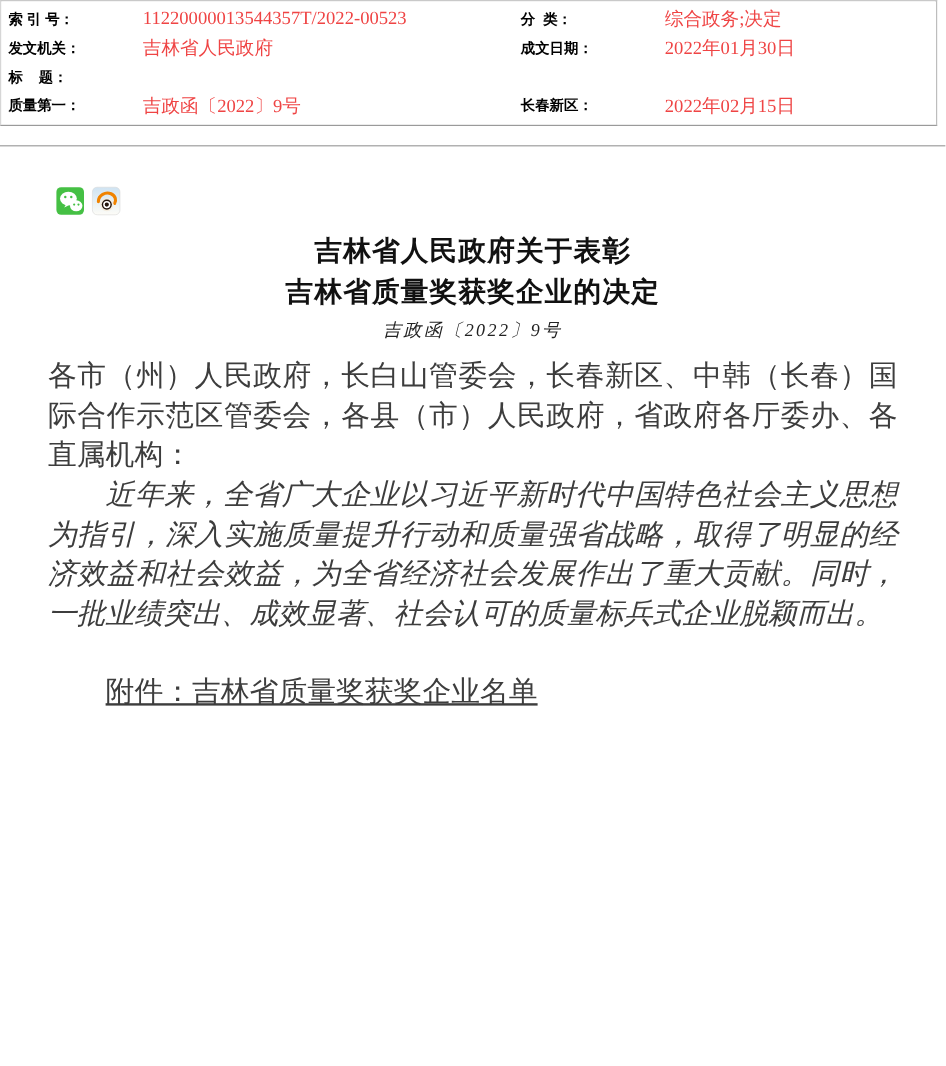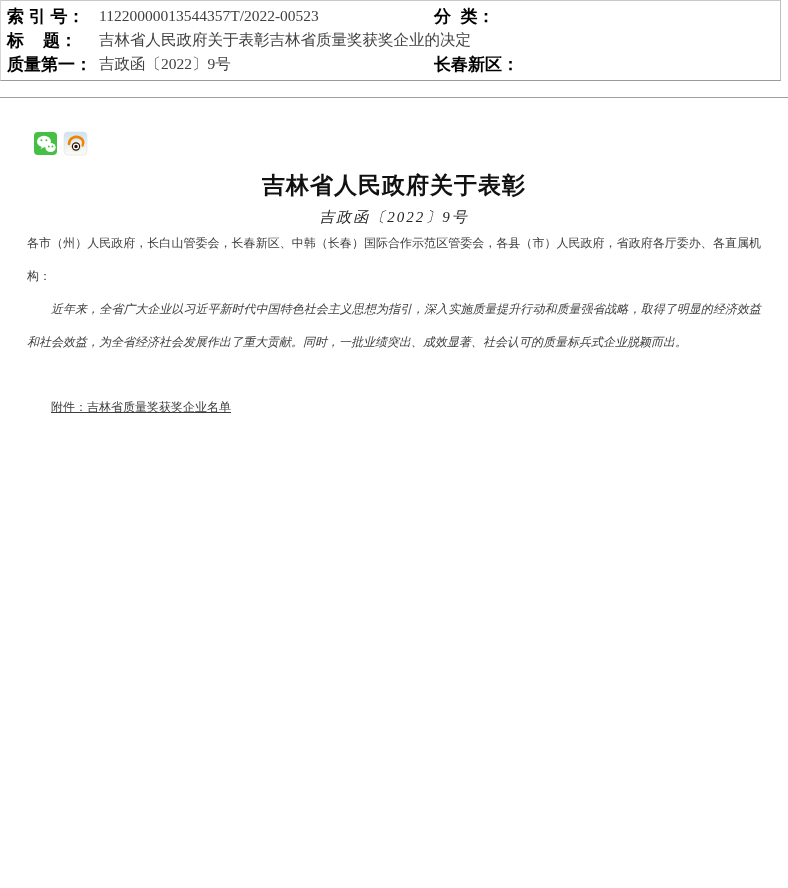--- a/index.html
+++ b/index.html
@@ -27,45 +27,46 @@
   .meta-row {
     display: grid;
     grid-template-columns: 90px 337px 98px 1fr;
     align-items: center;
     min-height: 24px;
     padding-left: 6px;
   }
   .meta-label {
     font-family: "Liberation Sans", "DejaVu Sans", sans-serif;
     font-weight: bold;
-    font-size: 17px;
+    font-size: 12px;
     white-space: pre;
   }
   .meta-value {
     font-size: 15.5px;
-    color: #404040;
+    color: #ef4444;
     padding-left: 2px;
     white-space: nowrap;
+    margin-left: 20px;
   }
   .meta-value.span {
     grid-column: 2 / 5;
     white-space: normal;
   }
 
   
   .page-rule {
     width: 788px;
     border: none;
     border-top: 1px solid #9f9f9f;
     margin: 16px 0 0 0;
   }
 
   
   .doc-area {
-    padding: 0 27px;
+    padding: 0 40px;
   }
   .share-bar {
     margin-top: 32px;
     margin-left: 6px;
     display: flex;
     gap: 4px;
     height: 27px;
   }
   .share-btn {
     width: 26px;
@@ -86,22 +87,23 @@
   .doc-number {
     text-align: center;
     font-size: 15px;
     font-style: italic;
     letter-spacing: 2px;
     margin-top: 5px;
     color: #222;
   }
 
   .doc-text {
+    margin-top: 12px;
     font-family: "Liberation Sans", "DejaVu Sans", sans-serif;
-    font-size: 12px;
+    font-size: 24px;
     line-height: 33px;
     color: #3d3d3d;
     text-align: justify;
   }
   .doc-text p {
     margin: 0;
   }
   .doc-text p.indent {
     text-indent: 2em;
     font-style: italic;
@@ -113,29 +115,36 @@
   }
 </style>
 </head>
 <body>
 
 <div class="meta-table">
   <div class="meta-row">
     <span class="meta-label">索 引 号：</span>
     <span class="meta-value">11220000013544357T/2022-00523</span>
     <span class="meta-label">分  类：</span>
+    <span class="meta-value">综合政务;决定</span>
+  </div>
+  <div class="meta-row">
+    <span class="meta-label">发文机关：</span>
+    <span class="meta-value">吉林省人民政府</span>
+    <span class="meta-label">成文日期：</span>
+    <span class="meta-value">2022年01月30日</span>
   </div>
   <div class="meta-row">
     <span class="meta-label">标    题：</span>
-    <span class="meta-value span">吉林省人民政府关于表彰吉林省质量奖获奖企业的决定</span>
   </div>
   <div class="meta-row">
     <span class="meta-label">质量第一：</span>
     <span class="meta-value">吉政函〔2022〕9号</span>
     <span class="meta-label">长春新区：</span>
+    <span class="meta-value">2022年02月15日</span>
   </div>
 </div>
 
 <hr class="page-rule">
 
 <div class="doc-area">
 
   <div class="share-bar">
     <span class="share-btn">
       <svg width="26" height="27" viewBox="0 0 26 27">
@@ -162,20 +171,21 @@
         <circle cx="13" cy="16.5" r="5.6" fill="#f4ede0"></circle>
         <circle cx="13" cy="16.5" r="4.2" fill="#23150e"></circle>
         <circle cx="13" cy="16.5" r="2.4" fill="none" stroke="#ffffff" stroke-width="1.3"></circle>
         <circle cx="13" cy="16.5" r="1" fill="#23150e"></circle>
       </svg>
     </span>
   </div>
 
   <div class="doc-title">
     <div>吉林省人民政府关于表彰</div>
+    <div>吉林省质量奖获奖企业的决定</div>
   </div>
 
   <div class="doc-number">吉政函〔2022〕9号</div>
 
   <div class="doc-text">
     <p>各市（州）人民政府，长白山管委会，长春新区、中韩（长春）国际合作示范区管委会，各县（市）人民政府，省政府各厅委办、各直属机构：</p>
     <p class="indent">近年来，全省广大企业以习近平新时代中国特色社会主义思想为指引，深入实施质量提升行动和质量强省战略，取得了明显的经济效益和社会效益，为全省经济社会发展作出了重大贡献。同时，一批业绩突出、成效显著、社会认可的质量标兵式企业脱颖而出。</p>
     <p class="attachment-line">附件：吉林省质量奖获奖企业名单</p>
   </div>
 

